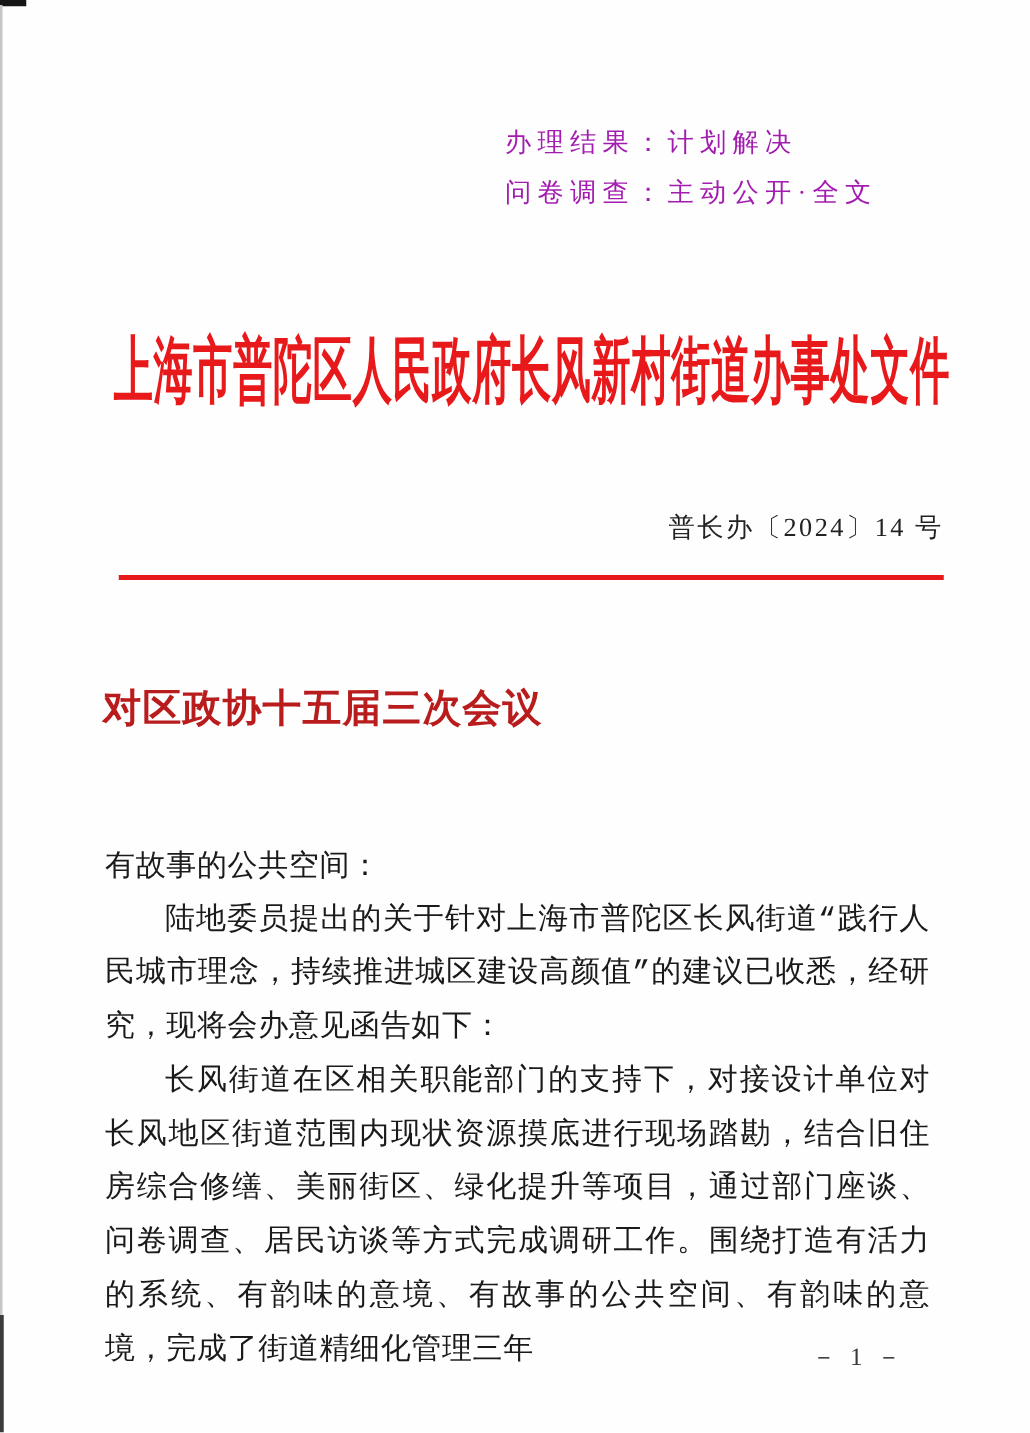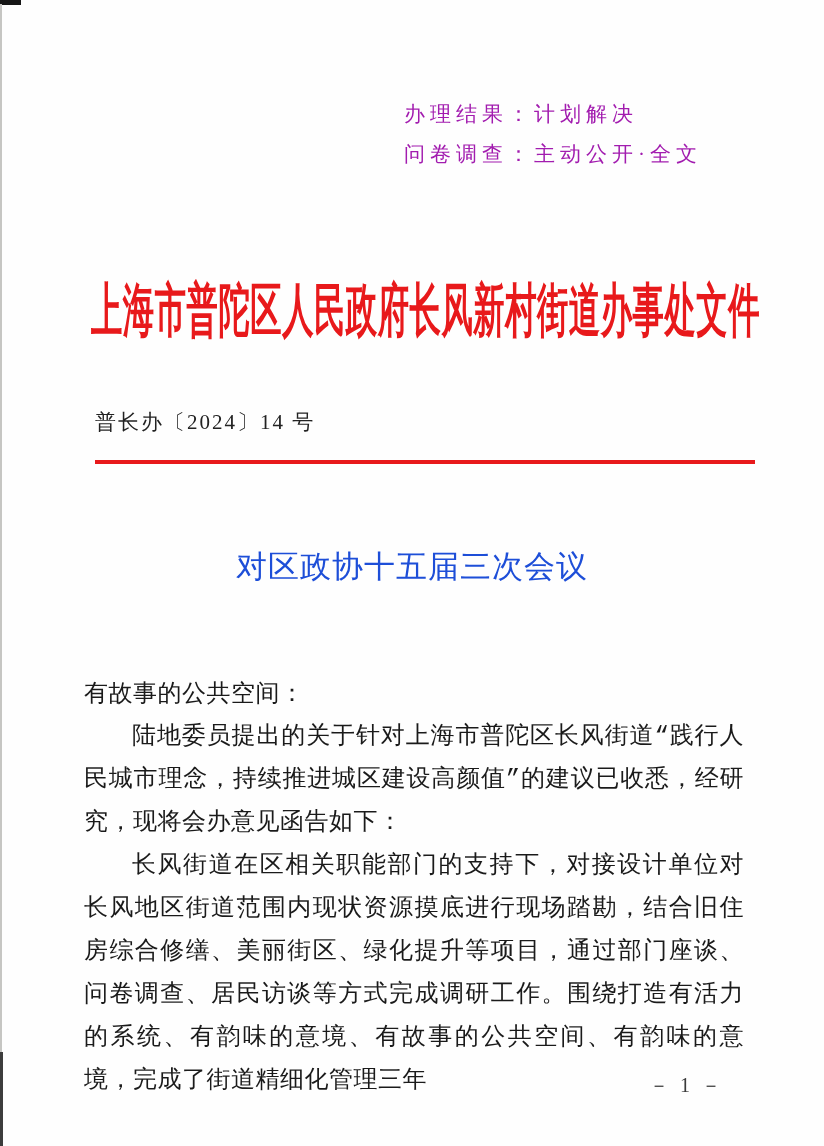--- a/index.html
+++ b/index.html
@@ -27,47 +27,47 @@
   .header-meta {
     position: absolute; left: 404px; top: 94px;
     font-size: 21px; letter-spacing: 5px;
     line-height: 40px; color: #a21caf;
     white-space: nowrap;
   }
 
   
   .letterhead {
     position: absolute; left: 95px; top: 258px; width: 660px; height: 92px;
-    display: flex; align-items: flex-end; justify-content: center;
+    display: flex; align-items: flex-start; justify-content: center;
     overflow: visible;
   }
   .letterhead-text {
     font-size: 58px; font-weight: bold; white-space: nowrap;
     color: var(--accent-red, #e8191b);
     transform: scaleX(0.54); transform-origin: 50% 50%;
     letter-spacing: 1px;
   }
 
   
   .doc-number {
     position: absolute; left: 95px; top: 408px; width: 660px;
-    text-align: left; font-size: 21px; letter-spacing: 2px; color: #222;
+    text-align: right; font-size: 21px; letter-spacing: 2px; color: #222;
     white-space: nowrap;
   }
 
   
   .red-rule {
     position: absolute; left: 95px; top: 460px; width: 660px; height: 4px;
     background: var(--accent-red, #e8191b);
   }
 
   
   .doc-title {
     position: absolute; left: 82px; top: 545px; width: 660px;
-    text-align: center; font-weight: normal; color: #1d4ed8;
+    text-align: left; font-weight: bold; color: #b91c1c;
     font-size: 31px; line-height: 44px; letter-spacing: 1px;
     white-space: nowrap;
   }
 
   
   .body-block {
     position: absolute; left: 84px; top: 672px; width: 660px;
     font-size: 24px; line-height: 43px; letter-spacing: 0.5px;
     color: #1a1a1a;
     text-align: justify;

